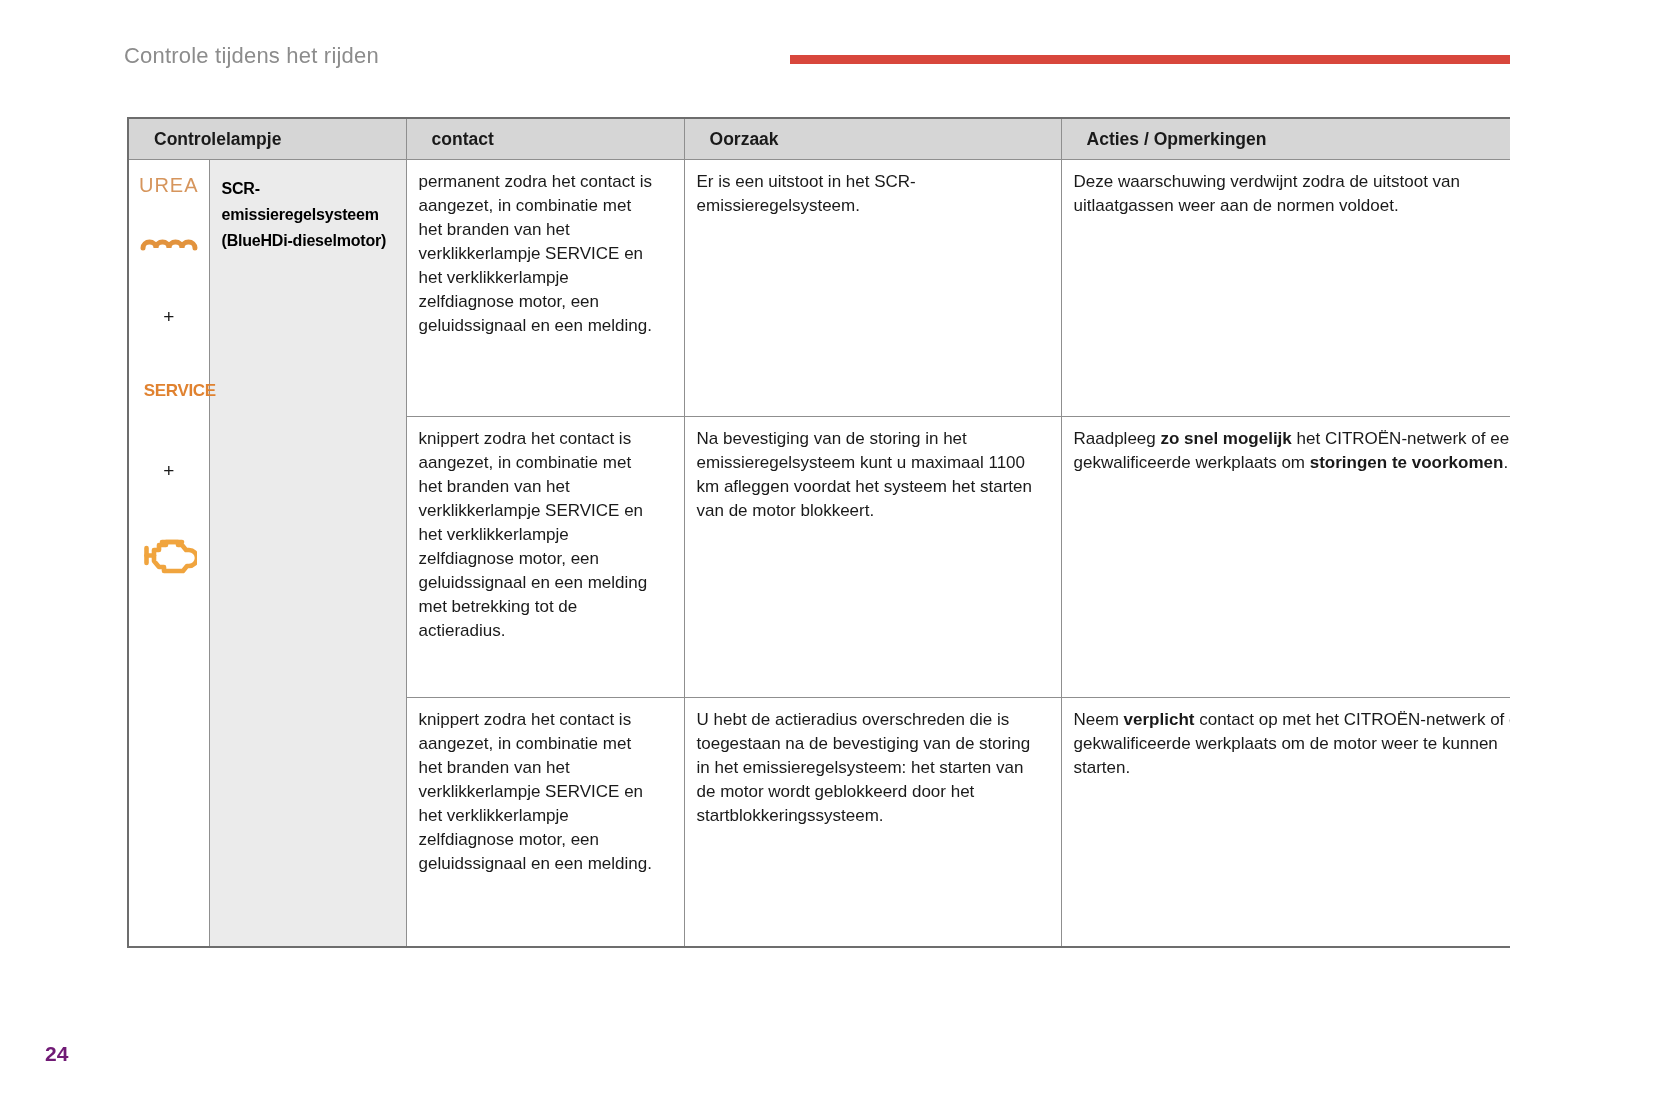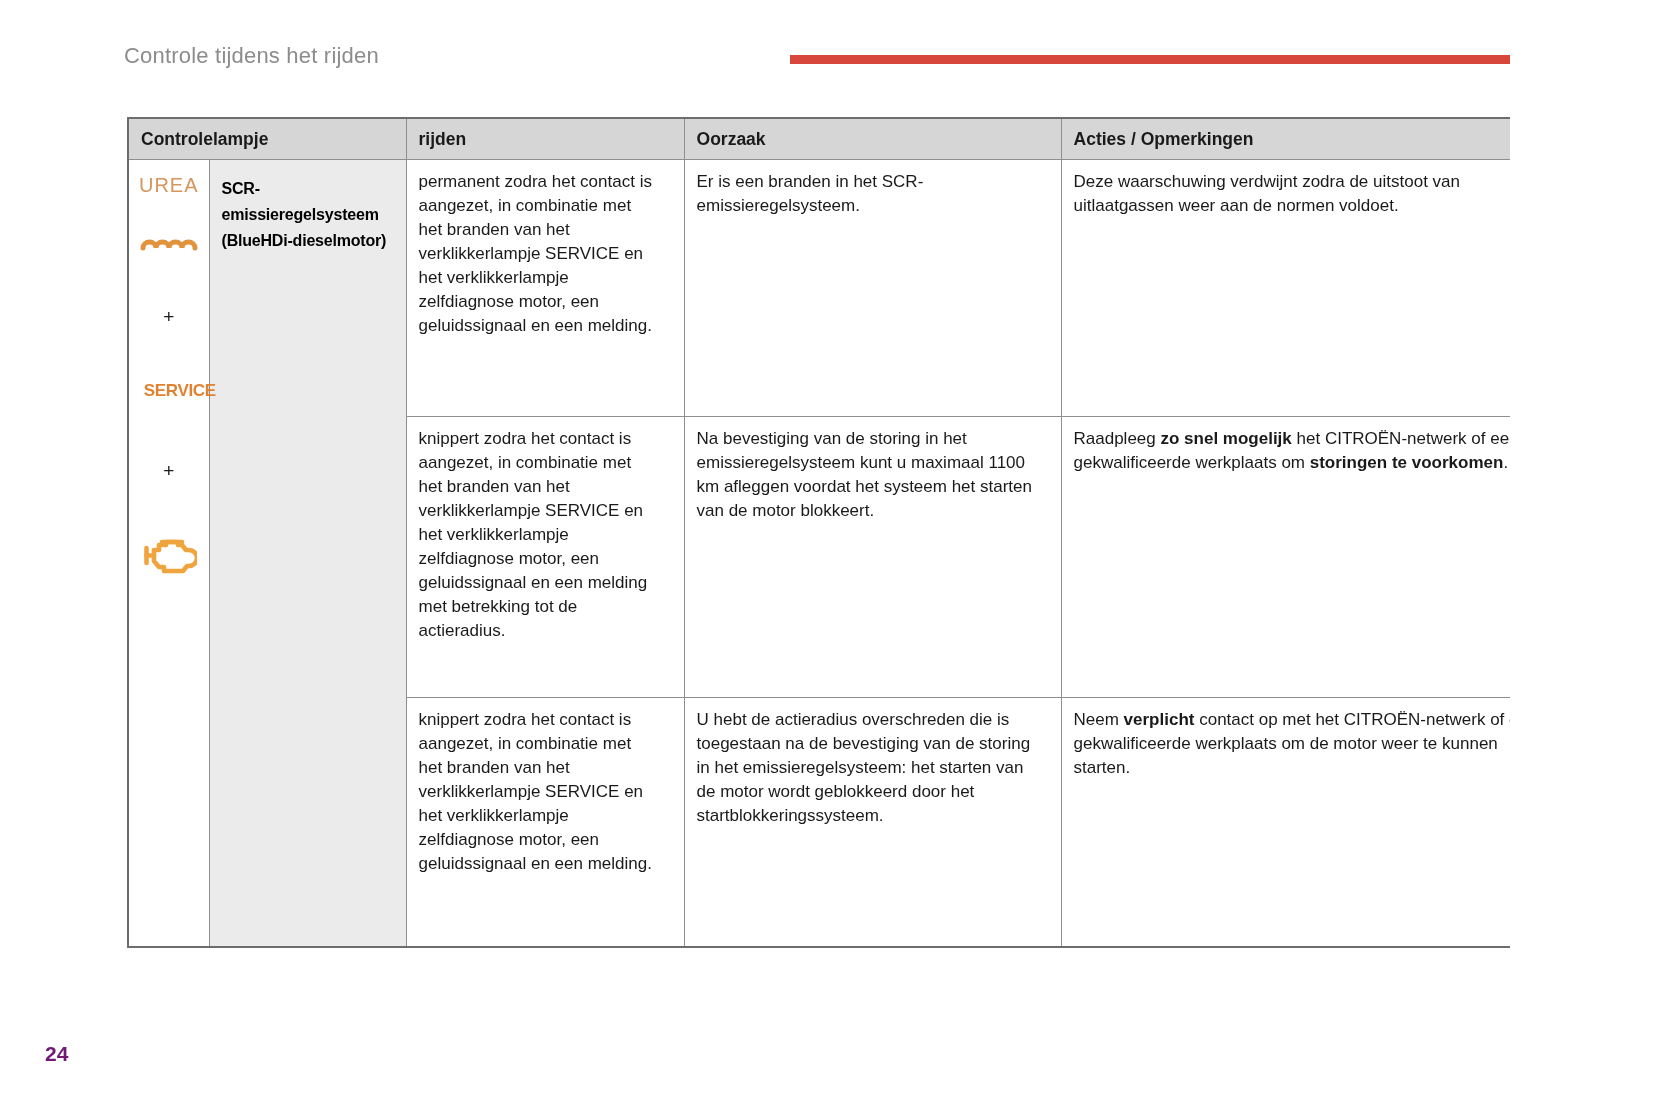--- a/index.html
+++ b/index.html
@@ -9,21 +9,21 @@
   .page-title{position:absolute;left:124px;top:43px;font-size:22px;color:#8c8c8c;letter-spacing:.2px;}
   .accent-bar{position:absolute;left:790px;top:55px;width:863px;height:9px;background:var(--accent-red,#d8473c);}
 
   table.lamp-table{position:absolute;left:127px;top:117px;width:1427px;
     border-collapse:collapse;table-layout:fixed;
     border:2px solid #6d6d6d;}
   .lamp-table th,.lamp-table td{border:1px solid #8f8f8f;vertical-align:top;}
 
   .lamp-table thead th{height:40px;background:var(--header-bg,#d6d6d6);
     font-size:17.5px;font-weight:bold;color:#1a1a1a;text-align:left;
-    padding:0 0 0 12px;vertical-align:middle;}
+    padding:0 0 0 25px;vertical-align:middle;}
 
   .cell{font-size:17px;line-height:24px;color:#1a1a1a;padding:10px 12px 10px 12px;}
   td.brandt{padding-right:26px;}
   td.oorzaak{padding-right:22px;}
   td.acties{}
   .b{font-weight:bold;}
 
   tr.row1 td.cell{height:236px;}
   tr.row2 td.cell{height:260px;}
   tr.row3 td.cell{height:228px;}
@@ -57,21 +57,21 @@
     <colgroup>
       <col style="width:81px">
       <col style="width:197px">
       <col style="width:278px">
       <col style="width:377px">
       <col style="width:494px">
     </colgroup>
     <thead>
       <tr>
         <th colspan="2">Controlelampje</th>
-        <th>rijden</th>
+        <th>contact</th>
         <th>Oorzaak</th>
         <th>Acties / Opmerkingen</th>
       </tr>
     </thead>
     <tbody>
       <tr class="row1">
         <td rowspan="3" class="icon-cell">
           <div class="icon-stack">
             <span class="urea-label">UREA</span>
             <svg class="urea-wave" width="58" height="14" viewBox="0 0 58 14">
@@ -85,21 +85,21 @@
                 <path d="M13 17 H18 V12 H25 V9 H37 V12 H41 L45 17 H48 A7.5 7.5 0 0 1 48 33 H46 L42 38 H23 V34 H18 L13 28 Z"></path>
                 <path d="M21 9 H41"></path>
                 <path d="M5.5 15 V30"></path>
                 <path d="M5.5 22.5 H13"></path>
               </g>
             </svg>
           </div>
         </td>
         <td rowspan="3" class="label-cell">SCR-emissieregelsysteem (BlueHDi-dieselmotor)</td>
         <td class="cell brandt"><span>permanent zodra het contact is aangezet, in combinatie met het branden van het verklikkerlampje SERVICE en het verklikkerlampje zelfdiagnose motor, een geluidssignaal en een melding.</span></td>
-        <td class="cell oorzaak"><span>Er is een branden in het SCR-emissieregelsysteem.</span></td>
+        <td class="cell oorzaak"><span>Er is een uitstoot in het SCR-emissieregelsysteem.</span></td>
         <td class="cell acties"><span>Deze waarschuwing verdwijnt zodra de uitstoot van uitlaatgassen weer aan de normen voldoet.</span></td>
       </tr>
       <tr class="row2">
         <td class="cell brandt"><span>knippert zodra het contact is aangezet, in combinatie met het branden van het verklikkerlampje SERVICE en het verklikkerlampje zelfdiagnose motor, een geluidssignaal en een melding met betrekking tot de actieradius.</span></td>
         <td class="cell oorzaak"><span>Na bevestiging van de storing in het emissieregelsysteem kunt u maximaal 1100 km afleggen voordat het systeem het starten van de motor blokkeert.</span></td>
         <td class="cell acties"><span>Raadpleeg </span><span class="b">zo snel mogelijk</span><span> het CITROËN-netwerk of een gekwalificeerde werkplaats om </span><span class="b">storingen te voorkomen</span><span>.</span></td>
       </tr>
       <tr class="row3">
         <td class="cell brandt"><span>knippert zodra het contact is aangezet, in combinatie met het branden van het verklikkerlampje SERVICE en het verklikkerlampje zelfdiagnose motor, een geluidssignaal en een melding.</span></td>
         <td class="cell oorzaak"><span>U hebt de actieradius overschreden die is toegestaan na de bevestiging van de storing in het emissieregelsysteem: het starten van de motor wordt geblokkeerd door het startblokkeringssysteem.</span></td>

